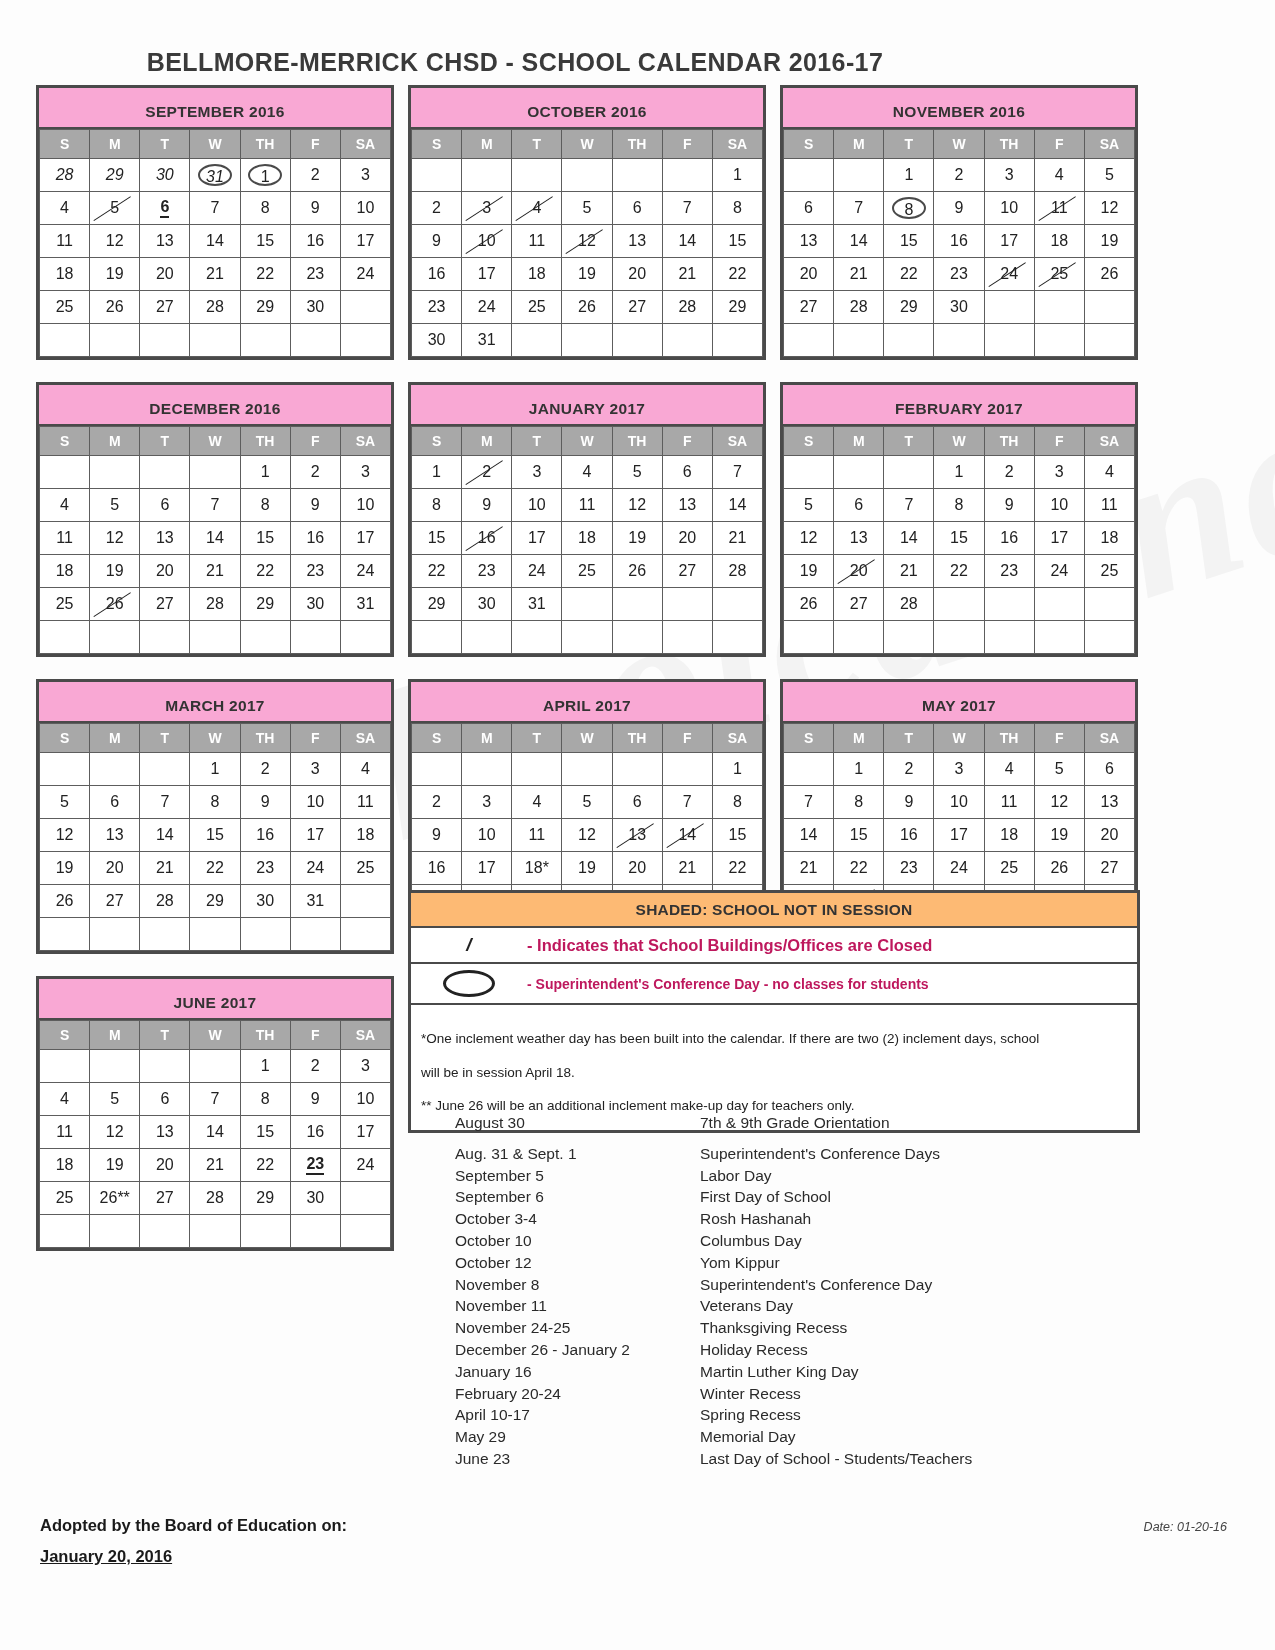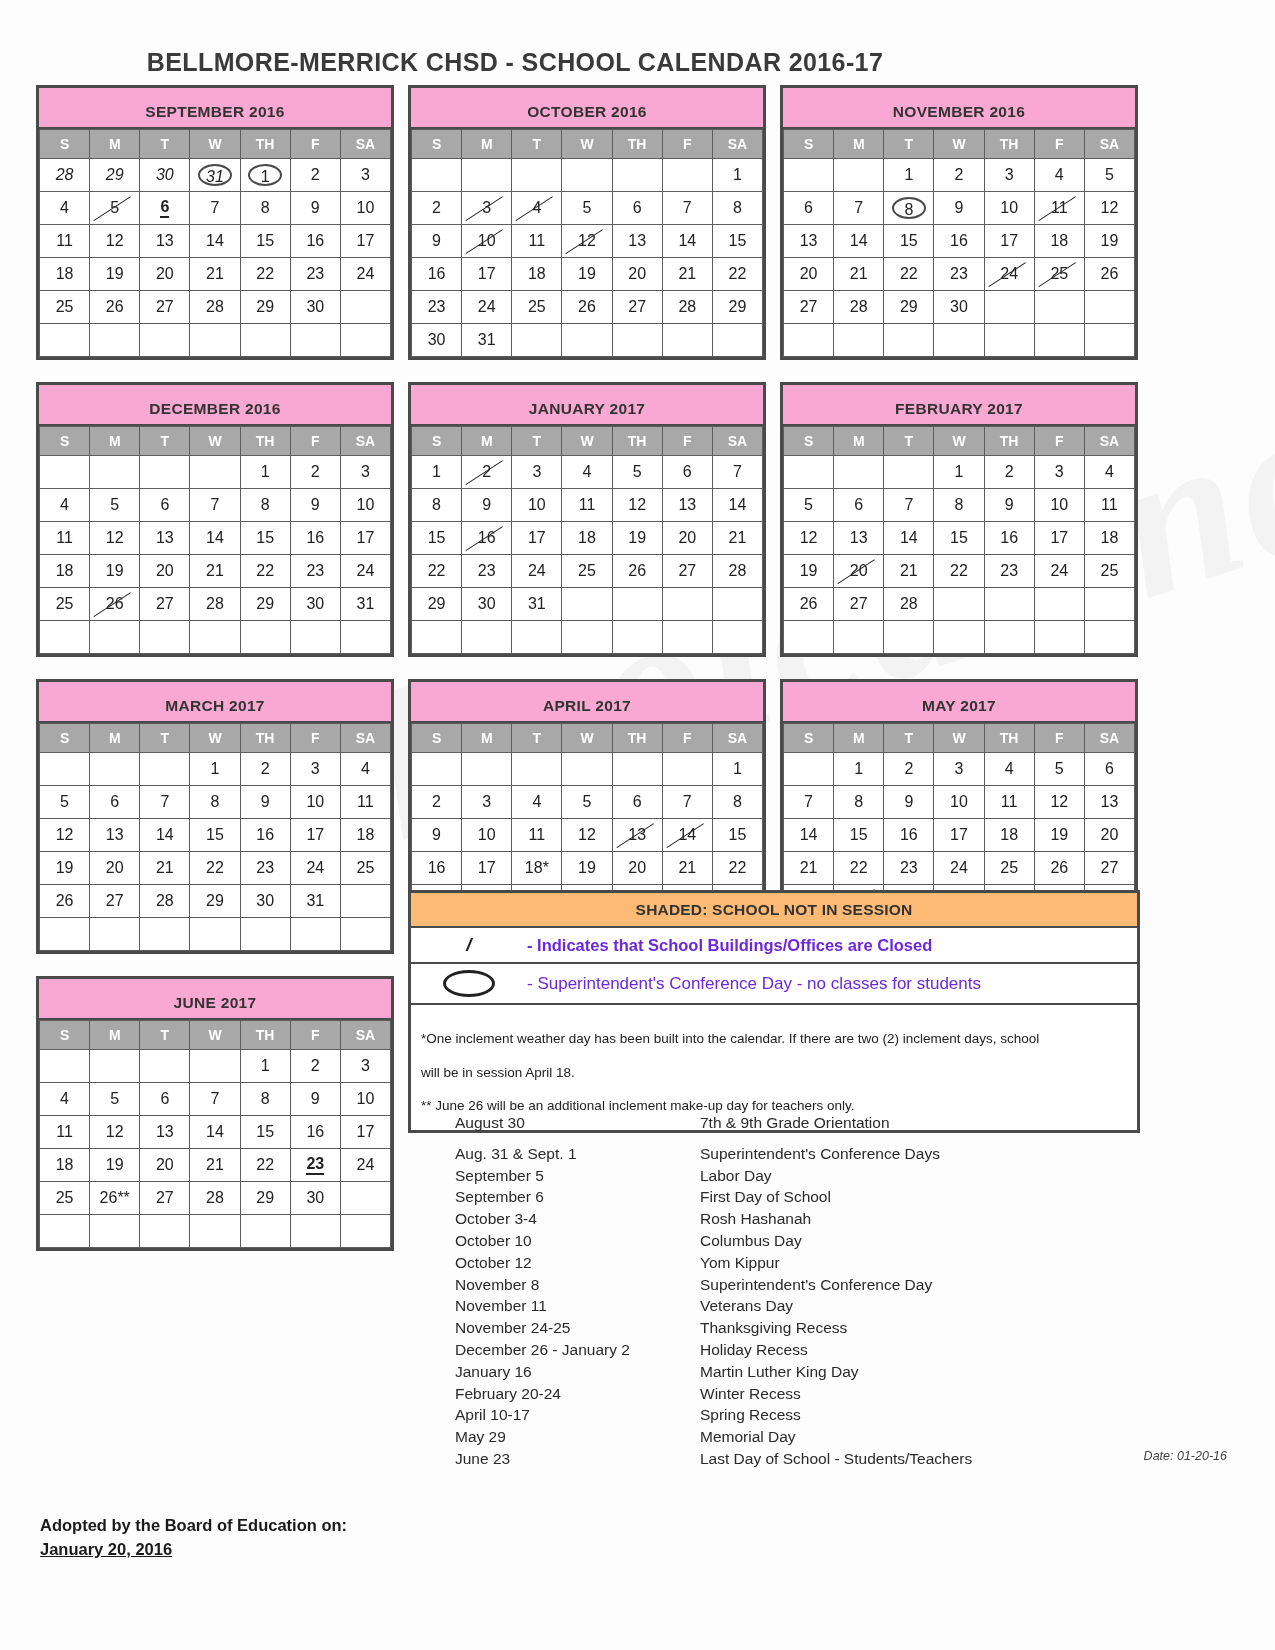--- a/index.html
+++ b/index.html
@@ -112,44 +112,44 @@
     width:116px;text-align:center;
     font-size:19px;font-weight:bold;font-style:italic;color:#222;
   }
   .legend-row .oval{
     width:116px;display:flex;justify-content:center;
   }
   .legend-row .oval i{
     display:block;width:46px;height:21px;
     border:3px solid #222;border-radius:50%;
   }
-  .legend-row .txt{font-size:16.5px;font-weight:bold;color:#6d28d9;}
-  .legend-row.soft .txt{font-weight:normal;font-size:17px;}
+  .legend-row .txt{font-size:16.5px;font-weight:bold;color:#be185d;}
+  .legend-row.soft .txt{font-weight:bold;font-size:14px;}
   .legend-note{
     font-size:13.5px;color:#222;
     padding:9px 10px 3px 10px;line-height:1.9;margin-top:12px;
   }
   .legend-note p{margin:0 0 8px 0;}
 
   
   .events{
     position:absolute;left:455px;top:1112px;
     font-size:15.5px;color:#2a2a2a;
   }
   .events .ev{display:flex;line-height:21.8px;}
   .events .ev:first-child{margin-bottom:9px;}
   .events .d{width:245px;}
   .events .n{}
 
   
   .footer{position:absolute;left:40px;top:1516px;}
   .footer .f1{font-size:16.5px;font-weight:bold;color:#1a1a1a;}
-  .footer .f2{font-size:16.5px;font-weight:bold;color:#1a1a1a;text-decoration:underline;margin-top:5px;}
+  .footer .f2{font-size:16.5px;font-weight:bold;color:#1a1a1a;text-decoration:underline;margin-top:12px;}
   .doc-date{
-    position:absolute;right:48px;top:1449px;
+    position:absolute;right:48px;top:1520px;
     font-size:12.5px;font-style:italic;color:#444;
   }
 </style>
 </head>
 <body>
 
 <div class="watermark">Schoolcalendars.org</div>
 
 <div class="page">
 

